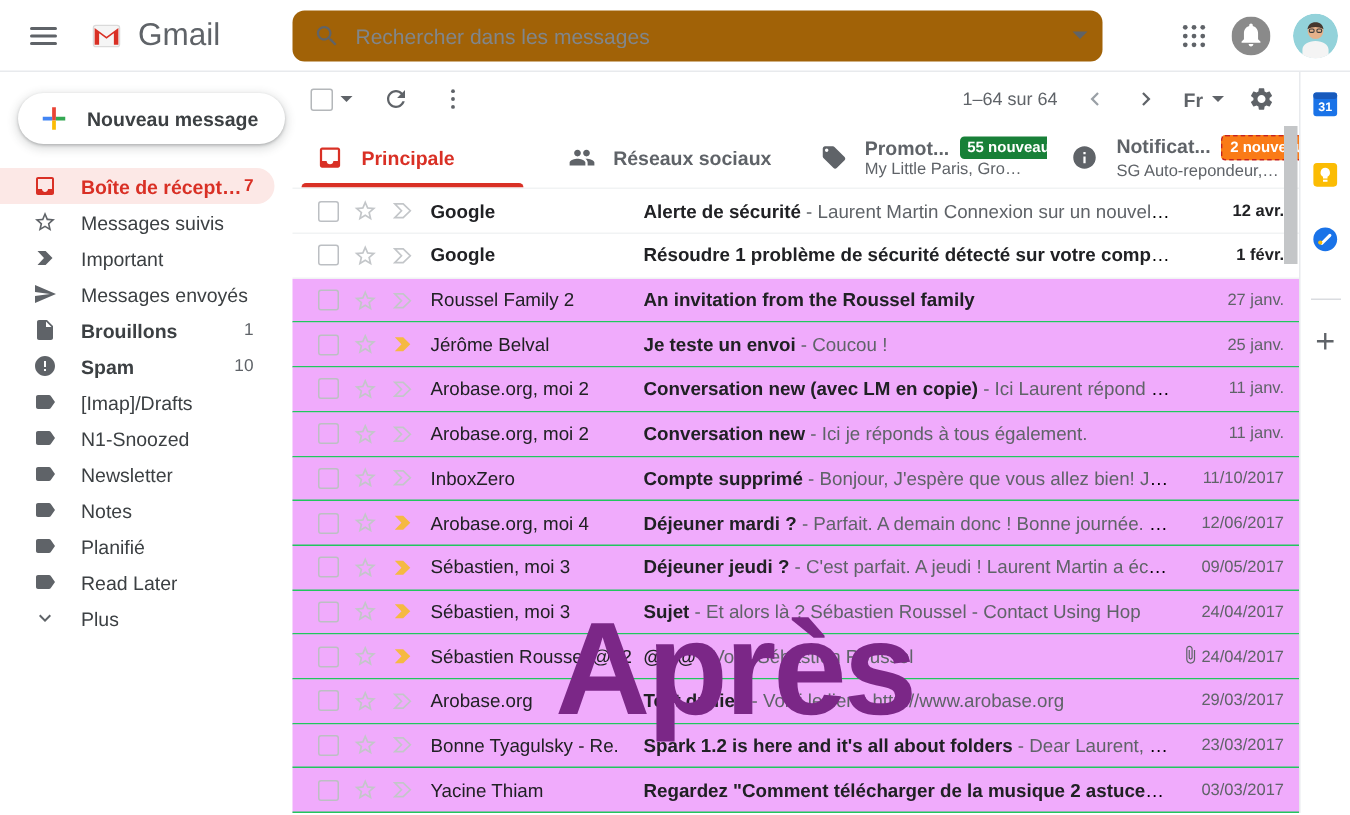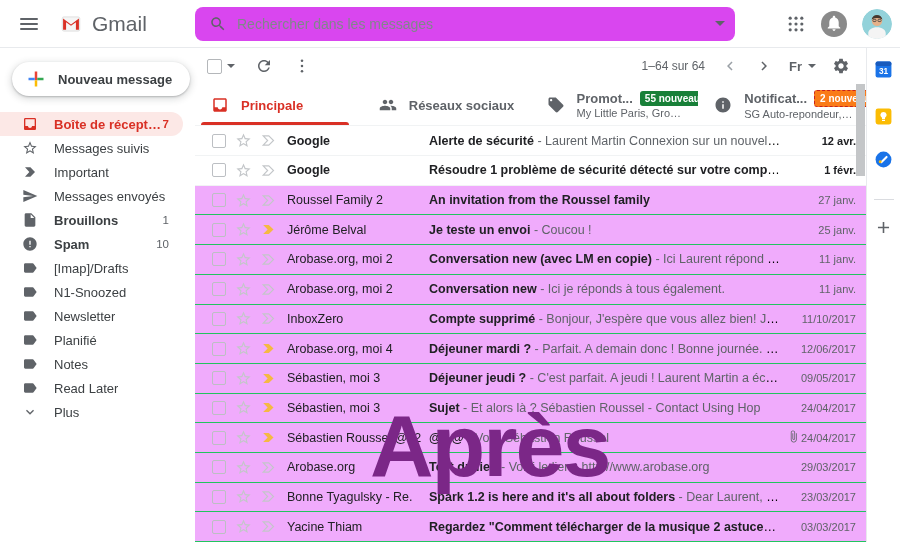--- a/index.html
+++ b/index.html
@@ -8,21 +8,21 @@
   .app { position:relative; width:900px; height:543px;border-radius:31px; }
 
   
   header { height:48px; display:flex; align-items:center; border-bottom:1px solid #e8eaed; background:#fff; }
   .h-left { width:195px; flex:none; display:flex; align-items:center; padding-left:10px; }
   .hamburger { width:38px; height:38px; border:none; background:none; display:flex; flex-direction:column; justify-content:center; align-items:center; gap:3px; cursor:pointer; }
   .hamburger span { width:18px; height:2px; background:#5f6368; border-radius:1px; }
   .logo { display:flex; align-items:center; gap:8px; margin-left:10px; }
   .logo svg { width:26px; height:20px; }
   .logo-text { font-size:21px; color:#5f6368; }
-  .searchbar { width:540px; height:34px; background:#d946ef; border-radius:8px; display:flex; align-items:center; padding:0 10px 0 14px; }
+  .searchbar { width:540px; height:34px; background:#a16207; border-radius:8px; display:flex; align-items:center; padding:0 10px 0 14px; }
   .searchbar .sicon { width:18px; height:18px; color:#5f6368; flex:none; }
   .searchbar input { flex:1; border:none; background:transparent; outline:none; font-size:14px; color:#202124; padding:0 10px; font-family:inherit; }
   .searchbar input::placeholder { color:#80868b; }
   .tri { width:0; height:0; border-left:5px solid transparent; border-right:5px solid transparent; border-top:5px solid #5f6368; }
   .h-right { margin-left:auto; display:flex; align-items:center; gap:15px; padding-right:8px; }
   .hbtn { border:none; background:none; cursor:pointer; display:flex; align-items:center; }
   .hbtn svg { width:20px; height:20px; color:#5f6368; }
   .bell svg { width:26px; height:26px; }
   .avatar { width:30px; height:30px; border-radius:50%; overflow:hidden; }
 
@@ -58,21 +58,21 @@
   .pager { font-size:12px; color:#5f6368; }
   .chev { color:#9aa0a6; } .chev.on { color:#5f6368; }
   .lang { display:flex; align-items:center; gap:6px; font-size:13px; font-weight:700; color:#5f6368; cursor:pointer; }
 
   
   .tabs { height:42px; display:flex; border-bottom:1px solid #f1f3f4; }
   .tab { flex:1 1 0; min-width:0; display:flex; align-items:center; gap:12px; padding:0 12px 0 16px; position:relative; cursor:pointer; overflow:hidden; }
   .tab .ticon { width:18px; height:18px; flex:none; color:#5f6368; }
   .tab .ticon svg { width:18px; height:18px; }
   .tab-col { min-width:0; display:flex; flex-direction:column; justify-content:center; }
-  .tab-lrow { display:flex; align-items:center; gap:7px; }
+  .tab-lrow { display:flex; gap:7px; }
   .tab-label { font-size:13px; font-weight:700; color:#5f6368; white-space:nowrap; }
   .tab-sub { font-size:11px; color:#5f6368; white-space:nowrap; overflow:hidden; text-overflow:ellipsis; margin-top:1px; }
   .tab.active .tab-label, .tab.active .ticon { color:#d93025; }
   .tab.active::after { content:""; position:absolute; left:6px; right:14px; bottom:0; height:3px; background:#d93025; border-radius:3px 3px 0 0; }
   .badge { font-size:10px; font-weight:700; color:#fff; padding:2px 5px; border-radius:3px; white-space:nowrap; }
   .badge.green { background:#188038; }
   .badge.orange { background:#fa7b17; border:1.5px dashed #c5221f; }
 
   
   .list { flex:1; }
@@ -249,29 +249,29 @@
               </svg>
             </span>
             <span style="white-space: nowrap; overflow: hidden; text-overflow: ellipsis;">Newsletter</span>
           </div>
           <div class="nav-item">
             <span class="icon">
               <svg viewBox="0 0 24 24">
                 <path fill="currentColor" d="M17.63 5.84C17.27 5.33 16.67 5 16 5L5 5.01C3.9 5.01 3 5.9 3 7v10c0 1.1.9 1.99 2 1.99L16 19c.67 0 1.27-.33 1.63-.84L22 12l-4.37-6.16z"></path>
               </svg>
             </span>
+            <span style="white-space: nowrap; overflow: hidden; text-overflow: ellipsis;">Notes</span>
+          </div>
+          <div class="nav-item">
+            <span class="icon">
+              <svg viewBox="0 0 24 24">
+                <path fill="currentColor" d="M17.63 5.84C17.27 5.33 16.67 5 16 5L5 5.01C3.9 5.01 3 5.9 3 7v10c0 1.1.9 1.99 2 1.99L16 19c.67 0 1.27-.33 1.63-.84L22 12l-4.37-6.16z"></path>
+              </svg>
+            </span>
             <span style="white-space: nowrap; overflow: hidden; text-overflow: ellipsis;">Planifié</span>
-          </div>
-          <div class="nav-item">
-            <span class="icon">
-              <svg viewBox="0 0 24 24">
-                <path fill="currentColor" d="M17.63 5.84C17.27 5.33 16.67 5 16 5L5 5.01C3.9 5.01 3 5.9 3 7v10c0 1.1.9 1.99 2 1.99L16 19c.67 0 1.27-.33 1.63-.84L22 12l-4.37-6.16z"></path>
-              </svg>
-            </span>
-            <span style="white-space: nowrap; overflow: hidden; text-overflow: ellipsis;">Notes</span>
           </div>
           <div class="nav-item">
             <span class="icon">
               <svg viewBox="0 0 24 24">
                 <path fill="currentColor" d="M17.63 5.84C17.27 5.33 16.67 5 16 5L5 5.01C3.9 5.01 3 5.9 3 7v10c0 1.1.9 1.99 2 1.99L16 19c.67 0 1.27-.33 1.63-.84L22 12l-4.37-6.16z"></path>
               </svg>
             </span>
             <span style="white-space: nowrap; overflow: hidden; text-overflow: ellipsis; text-align: center;">Read Later</span>
           </div>
           <div class="nav-item">

